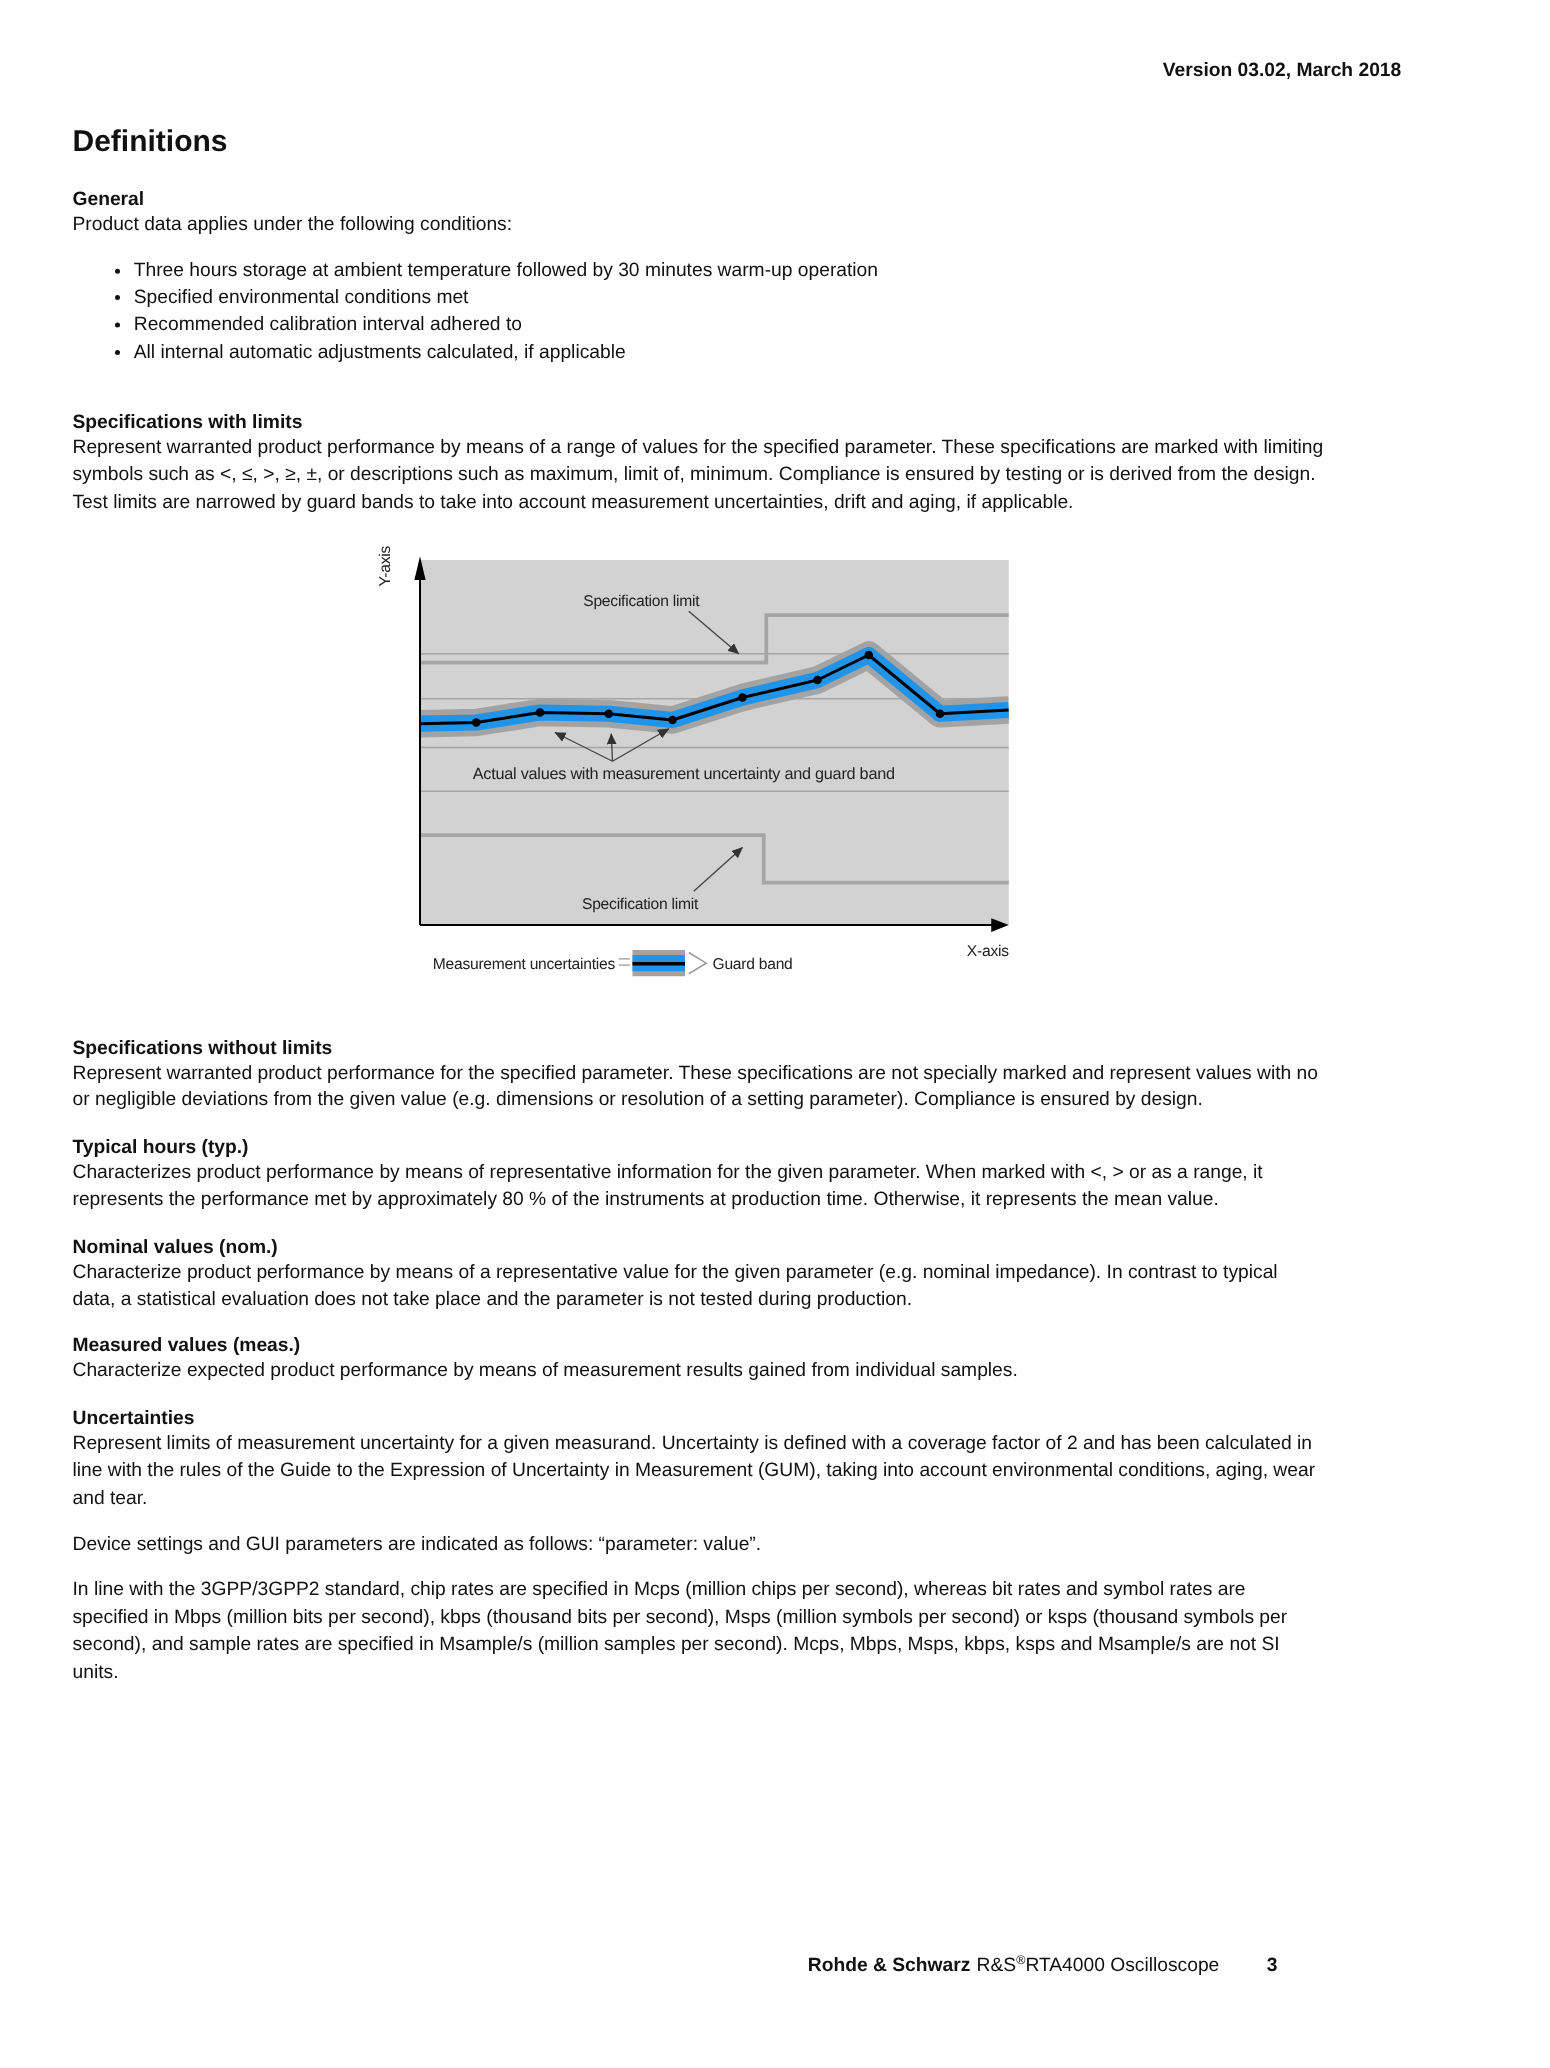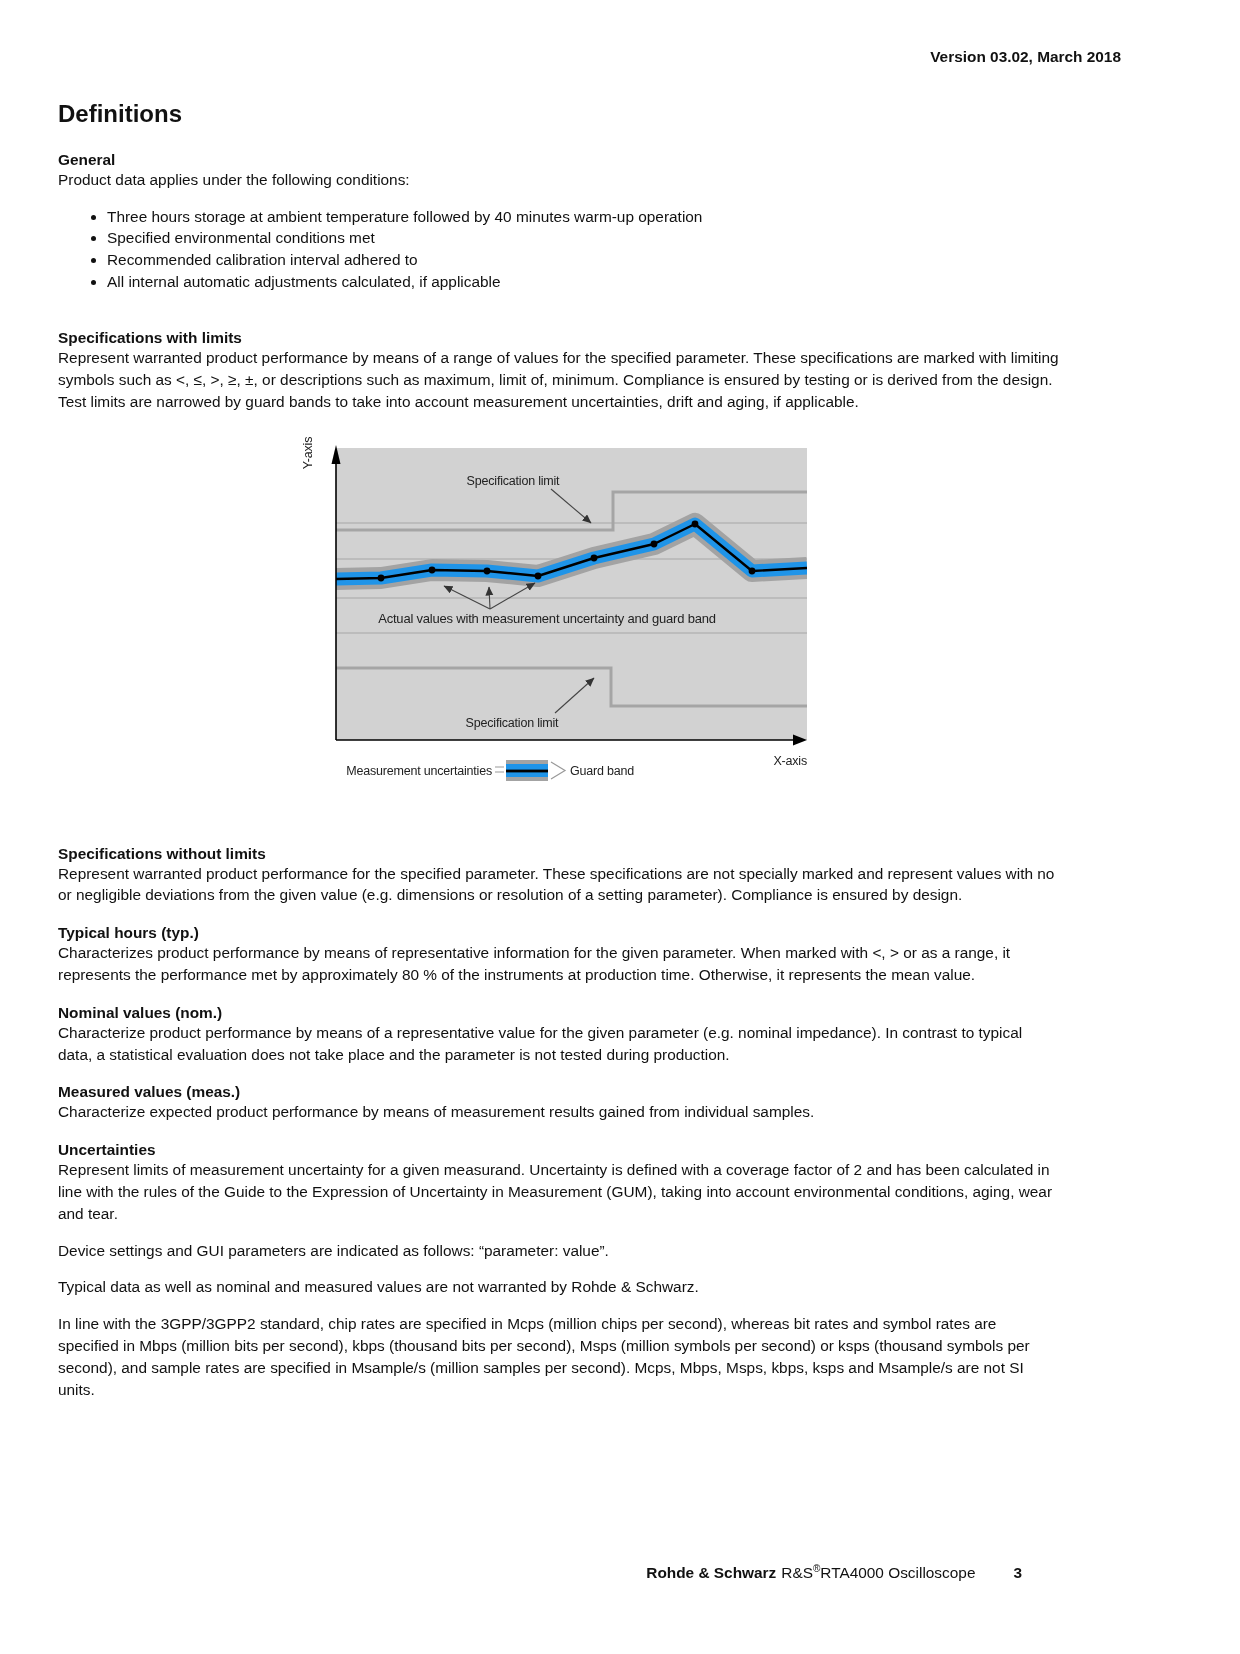--- a/index.html
+++ b/index.html
@@ -6,21 +6,21 @@
   body{
     width:1240px;height:1654px;position:relative;
     font-family:"Liberation Sans", sans-serif;color:#111;
     -webkit-font-smoothing:antialiased;
   }
   .content{padding:48px 119px 0 58px;}
   .version{ text-align:right;font-weight:bold;font-size:15.4px;line-height:18px;}
   h1.title{font-size:24px;line-height:39px;margin:28px 0 0;font-weight:bold;}
   h3.sec{font-size:15.4px;line-height:18px;margin:18px 0 0;font-weight:bold;}
   h3.sec.big-gap{margin-top:37px;}
-  h3.sec.after-figure{margin-top:54px;}
+  h3.sec.after-figure{margin-top:39px;}
   p.body{font-size:15.4px;line-height:21.8px;margin:0;width:1002px;}
   p.note{margin-top:15px;}
   ul.cond{margin:15px 0 0;padding-left:49px;}
   ul.cond li{font-size:15.4px;line-height:21.6px;}
   .figure{margin:10px 0 0 236px;width:515px;}
   .figure svg{display:block;}
   .fig-text{font-size:12.5px;letter-spacing:-0.2px;fill:#222;}
   .fig-text-lg{font-size:13px;letter-spacing:-0.2px;fill:#222;}
   .ann{stroke:#444;stroke-width:1.1;fill:none;}
   .footer{position:absolute;top:1563px;right:218px;font-size:15.4px;white-space:nowrap;}
@@ -35,21 +35,21 @@
 <div class="content">
 
   <div class="version">Version 03.02, March 2018</div>
 
   <h1 class="title">Definitions</h1>
 
   <h3 class="sec">General</h3>
   <p class="body">Product data applies under the following conditions:</p>
 
   <ul class="cond">
-    <li>Three hours storage at ambient temperature followed by 40 minutes warm-up operation</li>
+    <li>Three hours storage at ambient temperature followed by 30 minutes warm-up operation</li>
     <li>Specified environmental conditions met</li>
     <li>Recommended calibration interval adhered to</li>
     <li>All internal automatic adjustments calculated, if applicable</li>
   </ul>
 
   <h3 class="sec big-gap">Specifications with limits</h3>
   <p class="body">Represent warranted product performance by means of a range of values for the specified parameter. These specifications are marked with limiting symbols such as &lt;, ≤, &gt;, ≥, ±, or descriptions such as maximum, limit of, minimum. Compliance is ensured by testing or is derived from the design. Test limits are narrowed by guard bands to take into account measurement uncertainties, drift and aging, if applicable.</p>
 
   <div class="figure">
     <svg id="fig-svg" width="515" height="368" viewBox="0 0 515 368" xmlns="http://www.w3.org/2000/svg">
@@ -128,20 +128,19 @@
   <h3 class="sec">Nominal values (nom.)</h3>
   <p class="body">Characterize product performance by means of a representative value for the given parameter (e.g. nominal impedance). In contrast to typical data, a statistical evaluation does not take place and the parameter is not tested during production.</p>
 
   <h3 class="sec">Measured values (meas.)</h3>
   <p class="body">Characterize expected product performance by means of measurement results gained from individual samples.</p>
 
   <h3 class="sec">Uncertainties</h3>
   <p class="body">Represent limits of measurement uncertainty for a given measurand. Uncertainty is defined with a coverage factor of 2 and has been calculated in line with the rules of the Guide to the Expression of Uncertainty in Measurement (GUM), taking into account environmental conditions, aging, wear and tear.</p>
 
   <p class="body note">Device settings and GUI parameters are indicated as follows: “parameter: value”.</p>
-  <p class="body note">Typical data as well as nominal and measured values are not warranted by Rohde &amp; Schwarz.</p>
   <p class="body note">In line with the 3GPP/3GPP2 standard, chip rates are specified in Mcps (million chips per second), whereas bit rates and symbol rates are specified in Mbps (million bits per second), kbps (thousand bits per second), Msps (million symbols per second) or ksps (thousand symbols per second), and sample rates are specified in Msample/s (million samples per second). Mcps, Mbps, Msps, kbps, ksps and Msample/s are not SI units.</p>
 
 </div>
 
 <div class="footer">
   <span class="brand">Rohde &amp; Schwarz</span><span class="model">R&amp;S</span><sup>®</sup><span>RTA4000 Oscilloscope</span><span class="pagenum">3</span>
 </div>
 
 </body></html>

